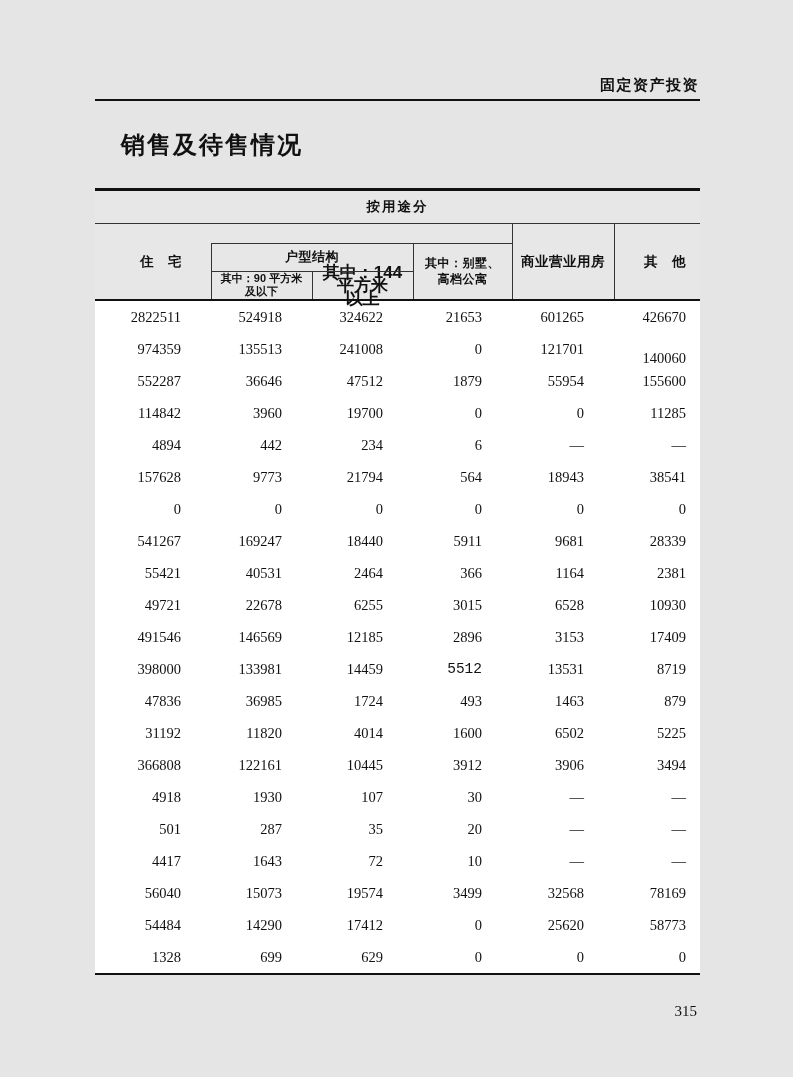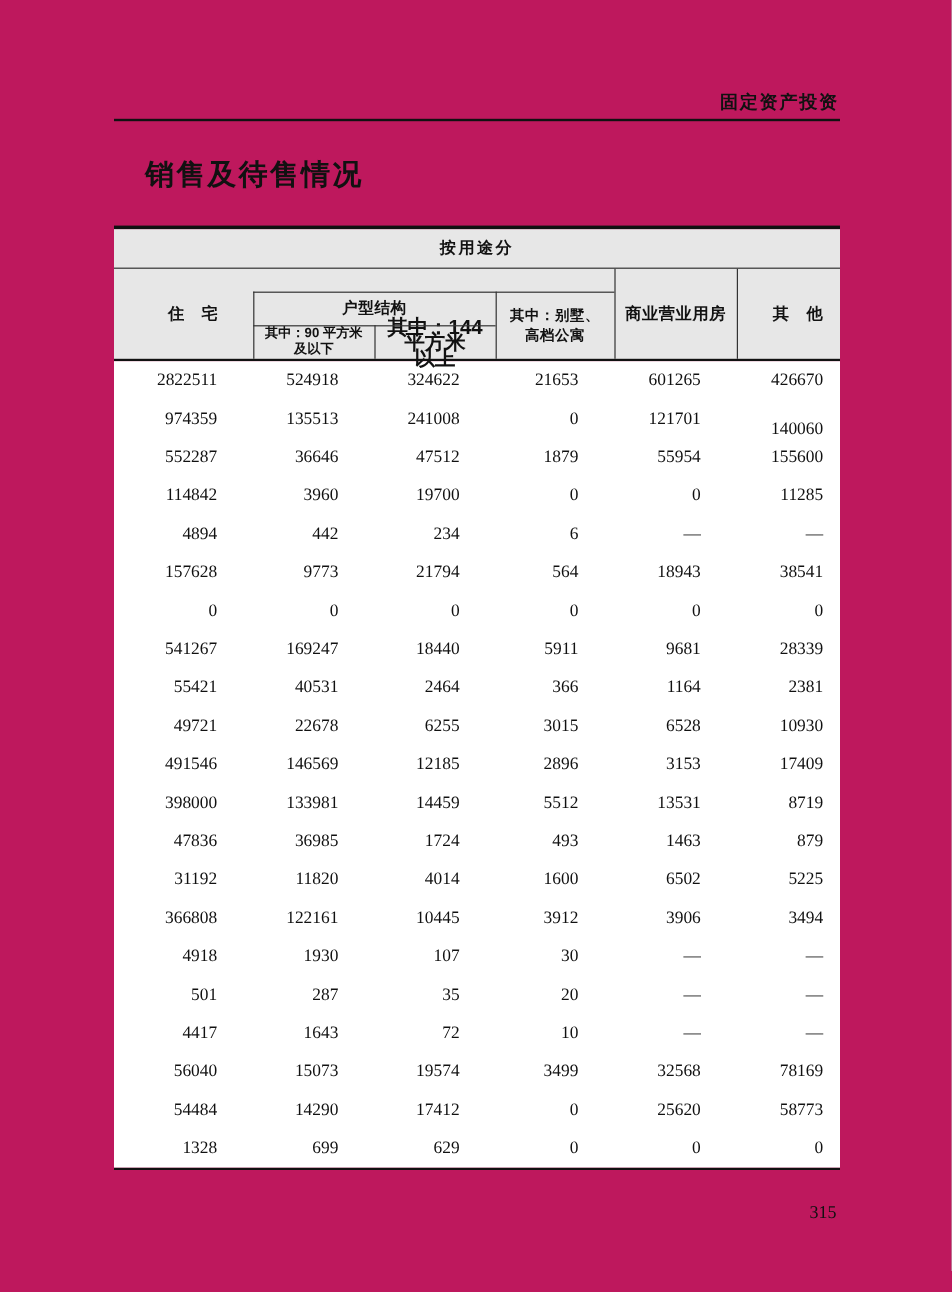--- a/index.html
+++ b/index.html
@@ -1,20 +1,20 @@
 <!DOCTYPE html>
 <html><head>
 <meta charset="utf-8">
 <style>
   * { margin:0; padding:0; box-sizing:border-box; }
   html,body { background:#bfbfbf; }
   .page {
     position:relative;
     width:793px; height:1077px;
-    background:#be185d;
+    background:#e5e5e5;
     font-family:"Liberation Serif", serif;
     color:#111111;
     overflow:hidden;
     margin:0 auto;
   }
   .running-header {
     position:absolute; top:76px; right:94px;
     font-family:"Liberation Sans", sans-serif;
     font-weight:700; font-size:15px; letter-spacing:1.5px; color:#111;
   }
@@ -195,21 +195,21 @@
           <div class="tcell" style="width: 101px;">146569</div>
           <div class="tcell" style="width: 101px;">12185</div>
           <div class="tcell" style="width: 99px;">2896</div>
           <div class="tcell" style="width: 102px;">3153</div>
           <div class="tcell" style="width: 102px;">17409</div>
         </div>
         <div class="trow">
           <div class="tcell" style="width: 100px;">398000</div>
           <div class="tcell" style="width: 101px;">133981</div>
           <div class="tcell" style="width: 101px;">14459</div>
-          <div class="tcell" style="width: 99px;">5512</div>
+          <div class="tcell" style="width: 99px; font-family: Liberation Mono, monospace;">5512</div>
           <div class="tcell" style="width: 102px;">13531</div>
           <div class="tcell" style="width: 102px;">8719</div>
         </div>
         <div class="trow">
           <div class="tcell" style="width: 100px;">47836</div>
           <div class="tcell" style="width: 101px;">36985</div>
           <div class="tcell" style="width: 101px;">1724</div>
           <div class="tcell" style="width: 99px;">493</div>
           <div class="tcell" style="width: 102px;">1463</div>
           <div class="tcell" style="width: 102px;">879</div>

